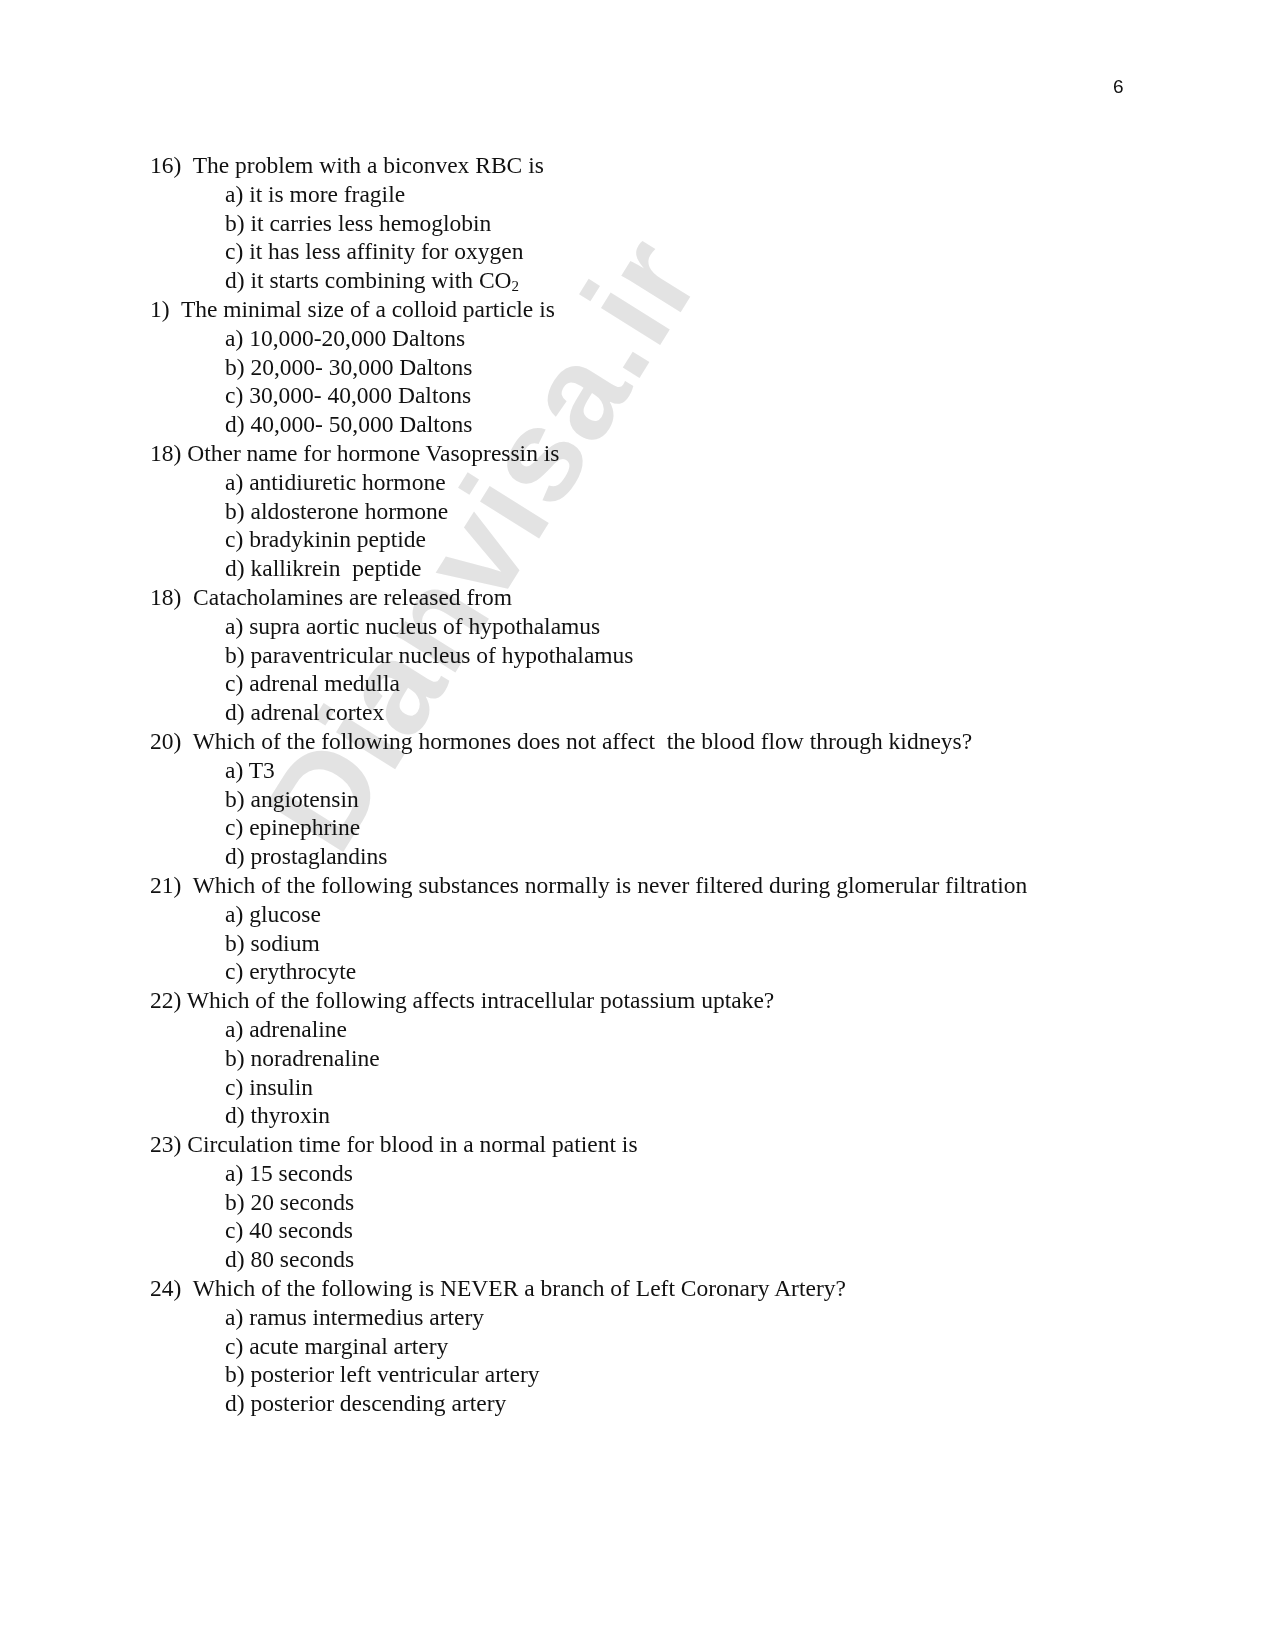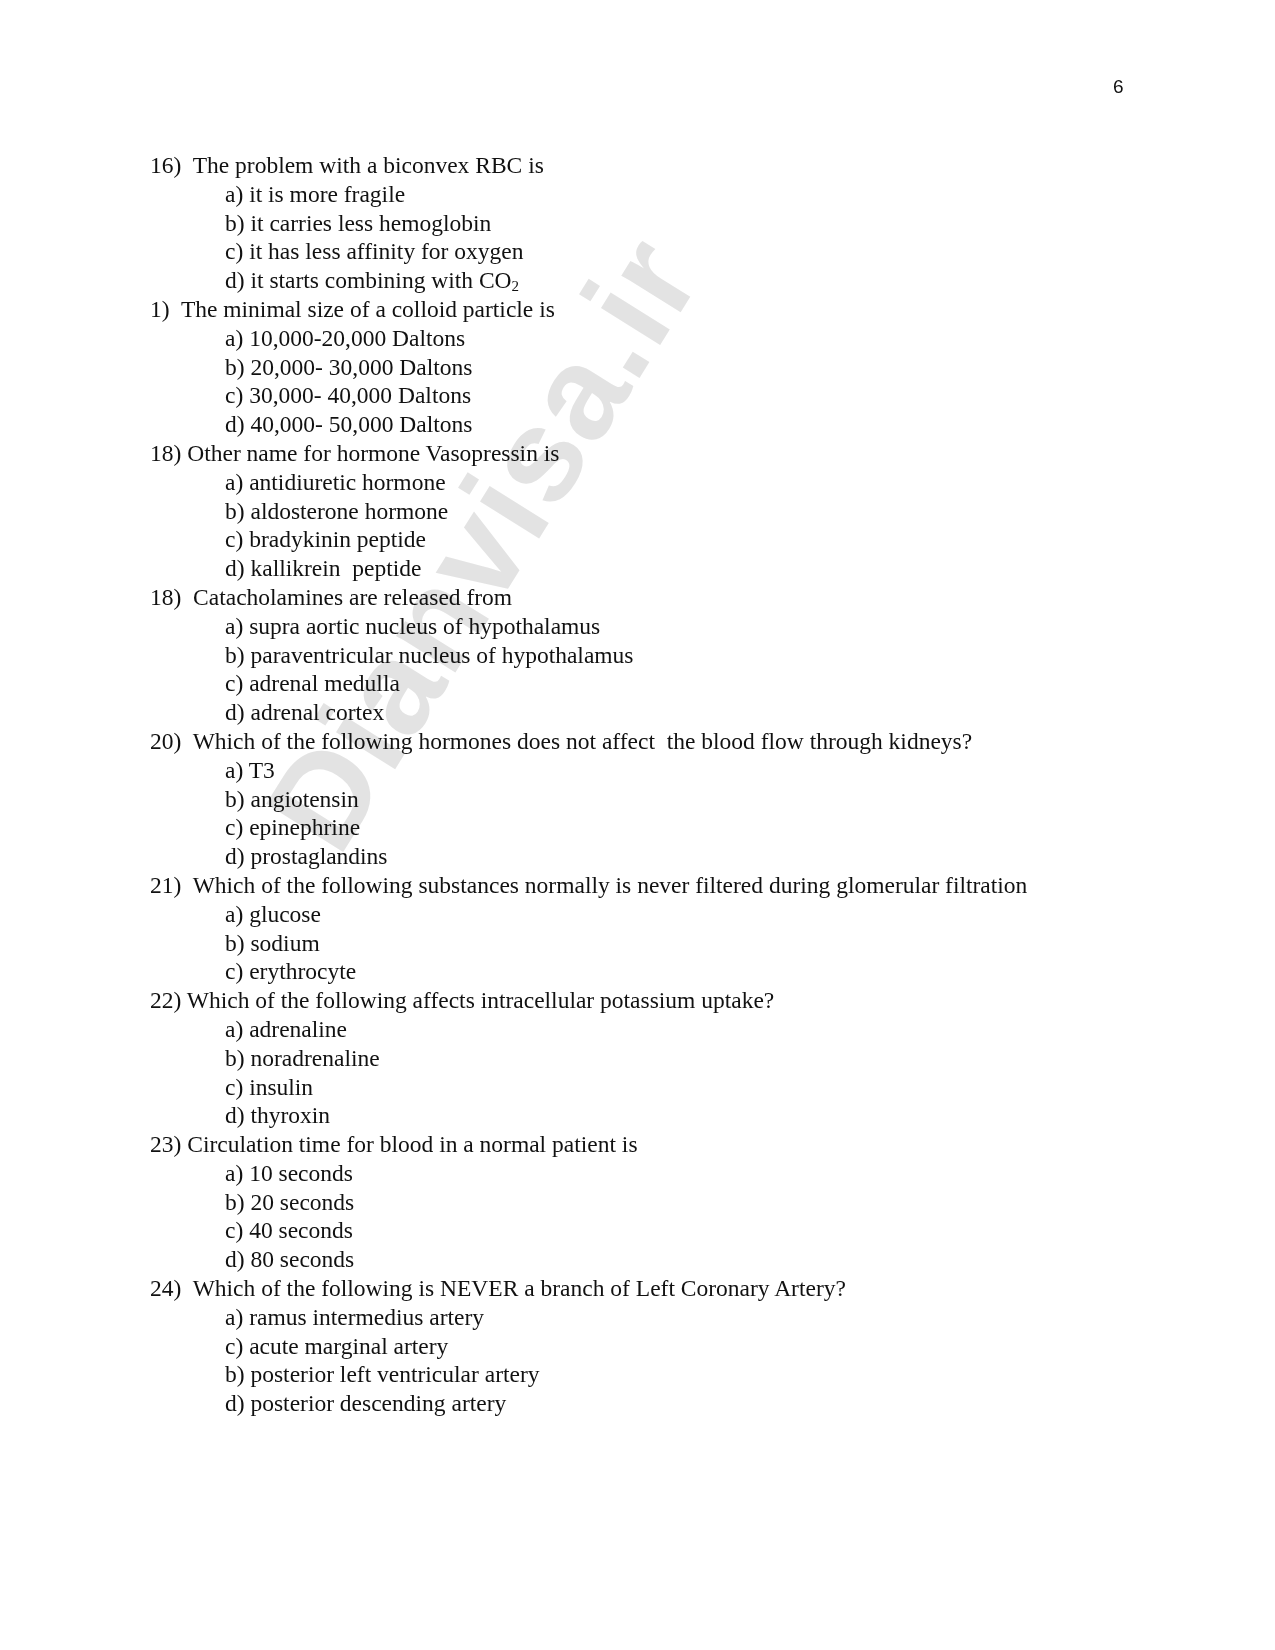--- a/index.html
+++ b/index.html
@@ -75,21 +75,21 @@
     </div>
     <div class="question">
       <div class="q-line"><span class="q-num">22)</span><span> </span><span>Which of the following affects intracellular potassium uptake?</span></div>
       <div class="opt-line"><span>a)</span> <span>adrenaline</span></div>
       <div class="opt-line"><span>b)</span> <span>noradrenaline</span></div>
       <div class="opt-line"><span>c)</span> <span>insulin</span></div>
       <div class="opt-line"><span>d)</span> <span>thyroxin</span></div>
     </div>
     <div class="question">
       <div class="q-line"><span class="q-num">23)</span><span> </span><span>Circulation time for blood in a normal patient is</span></div>
-      <div class="opt-line"><span>a)</span> <span>10 seconds</span></div>
+      <div class="opt-line"><span>a)</span> <span>15 seconds</span></div>
       <div class="opt-line"><span>b)</span> <span>20 seconds</span></div>
       <div class="opt-line"><span>c)</span> <span>40 seconds</span></div>
       <div class="opt-line"><span>d)</span> <span>80 seconds</span></div>
     </div>
     <div class="question">
       <div class="q-line"><span class="q-num">24)</span><span>  </span><span>Which of the following is NEVER a branch of Left Coronary Artery?</span></div>
       <div class="opt-line"><span>a)</span> <span>ramus intermedius artery</span></div>
       <div class="opt-line"><span>c)</span> <span>acute marginal artery</span></div>
       <div class="opt-line"><span>b)</span> <span>posterior left ventricular artery</span></div>
       <div class="opt-line"><span>d)</span> <span>posterior descending artery</span></div>

